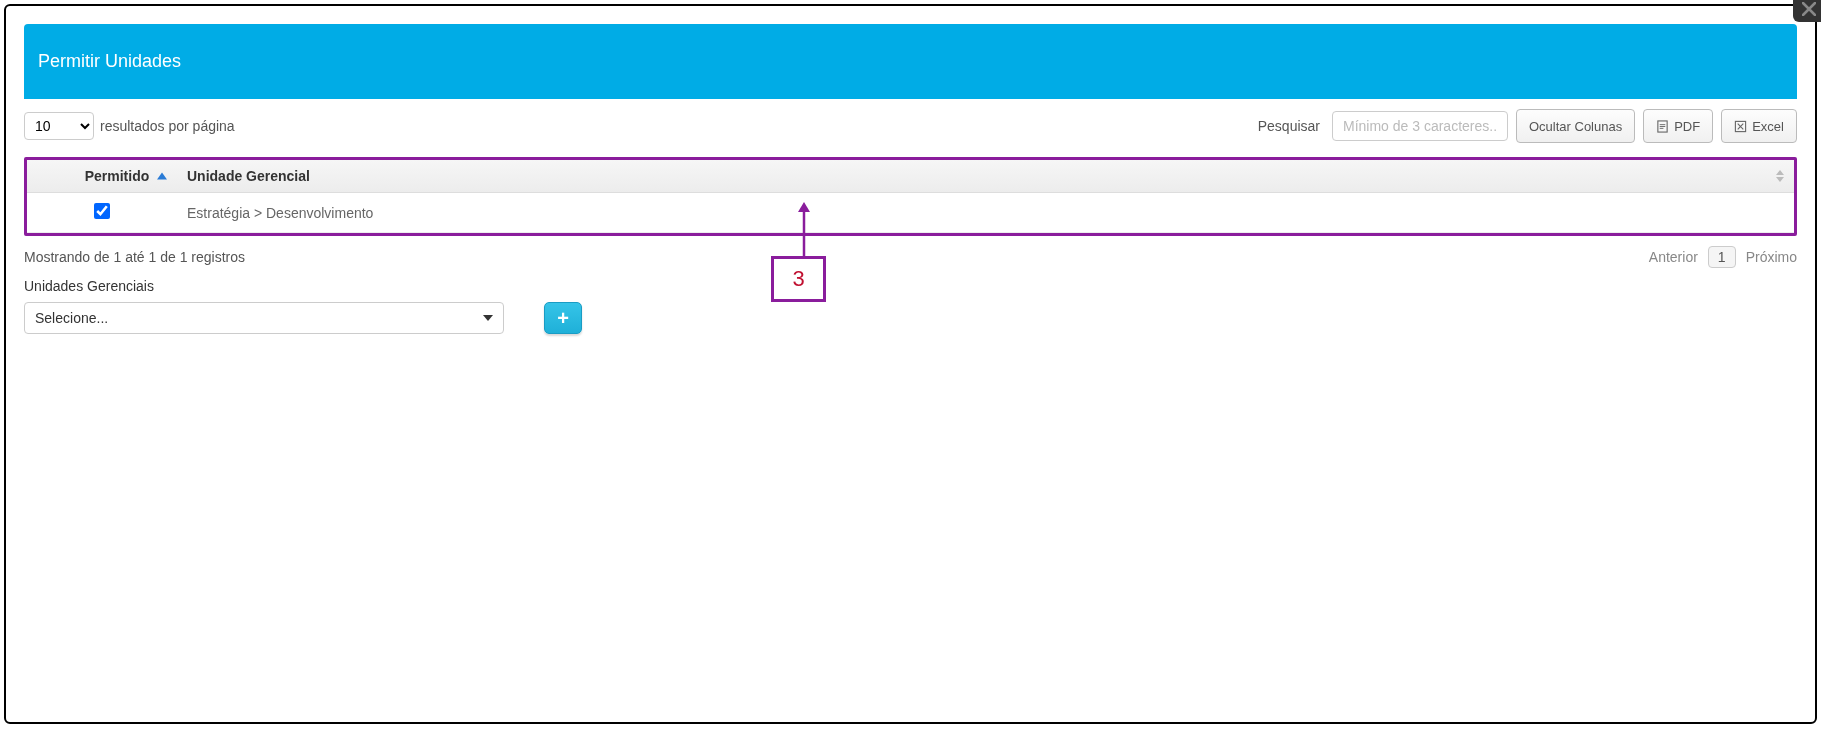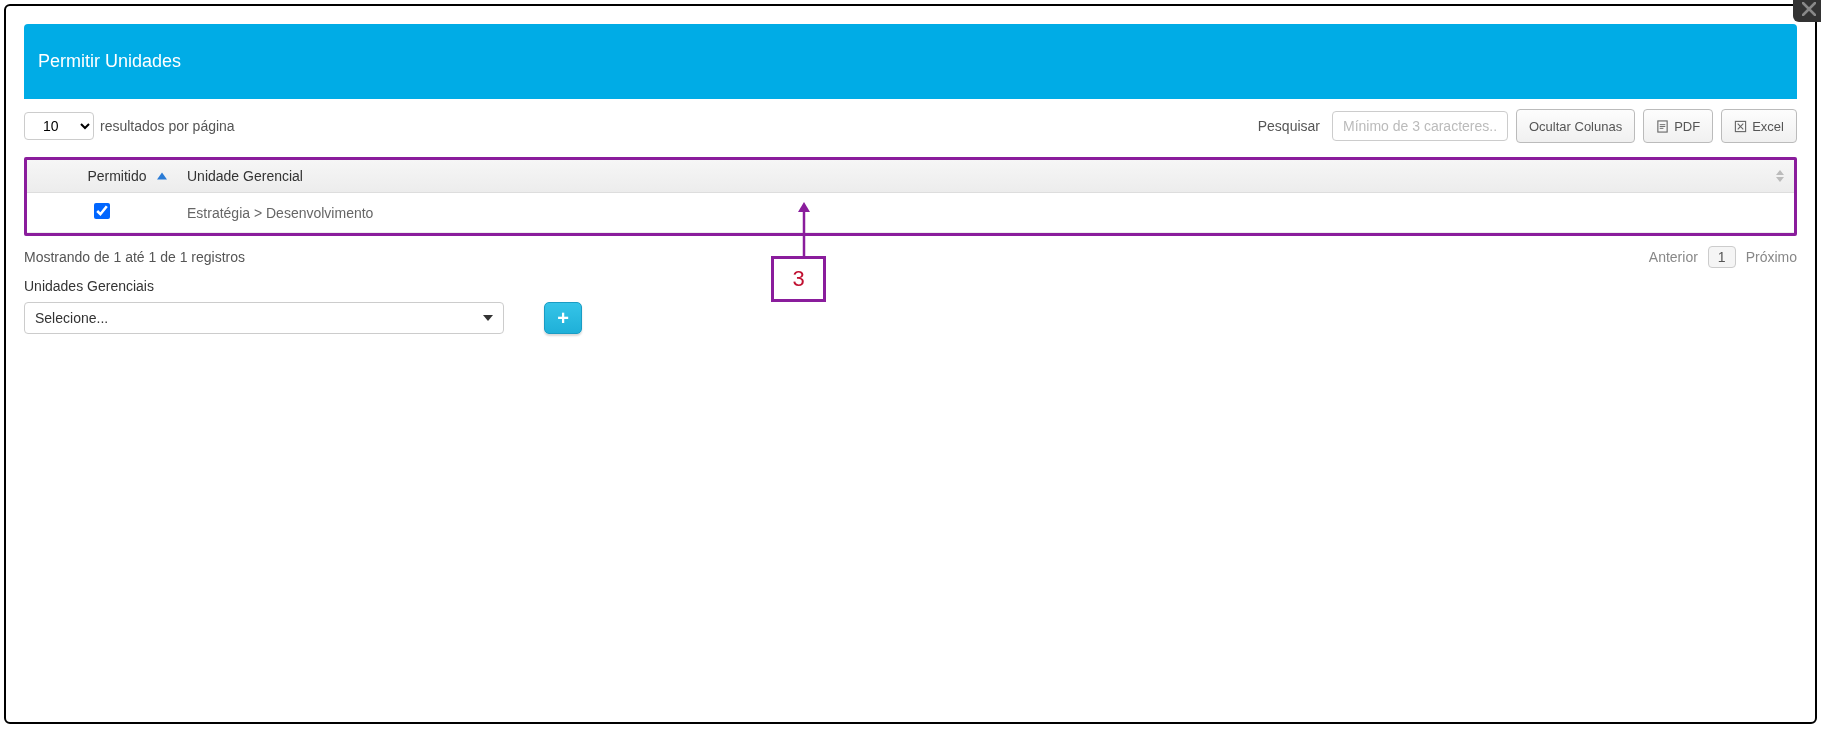--- a/index.html
+++ b/index.html
@@ -58,21 +58,21 @@
       margin-top: 10px;
       gap: 8px;
     }
     .left-controls {
       display: flex;
       align-items: center;
       gap: 6px;
     }
     .page-size-select {
       height: 28px;
-      padding: 2px 14px;
+      padding: 2px 6px;
       border: 1px solid #ccc;
       border-radius: 4px;
       font-size: 14px;
       background: #fff;
       min-width: 70px;
     }
     .results-label {
       color: #555;
     }
     .spacer {
@@ -114,21 +114,21 @@
     }
     table {
       width: 100%;
       border-collapse: collapse;
     }
     thead tr {
       background: linear-gradient(#f6f6f6, #ececec);
     }
     th {
       text-align: left;
-      font-weight: 400;
+      font-weight: 700;
       color: #333;
       padding: 8px 10px;
       border-bottom: 1px solid #ddd;
       position: relative;
     }
     th.col-permitido {
       width: 150px;
       text-align: center;
       padding-left: 40px;
     }

